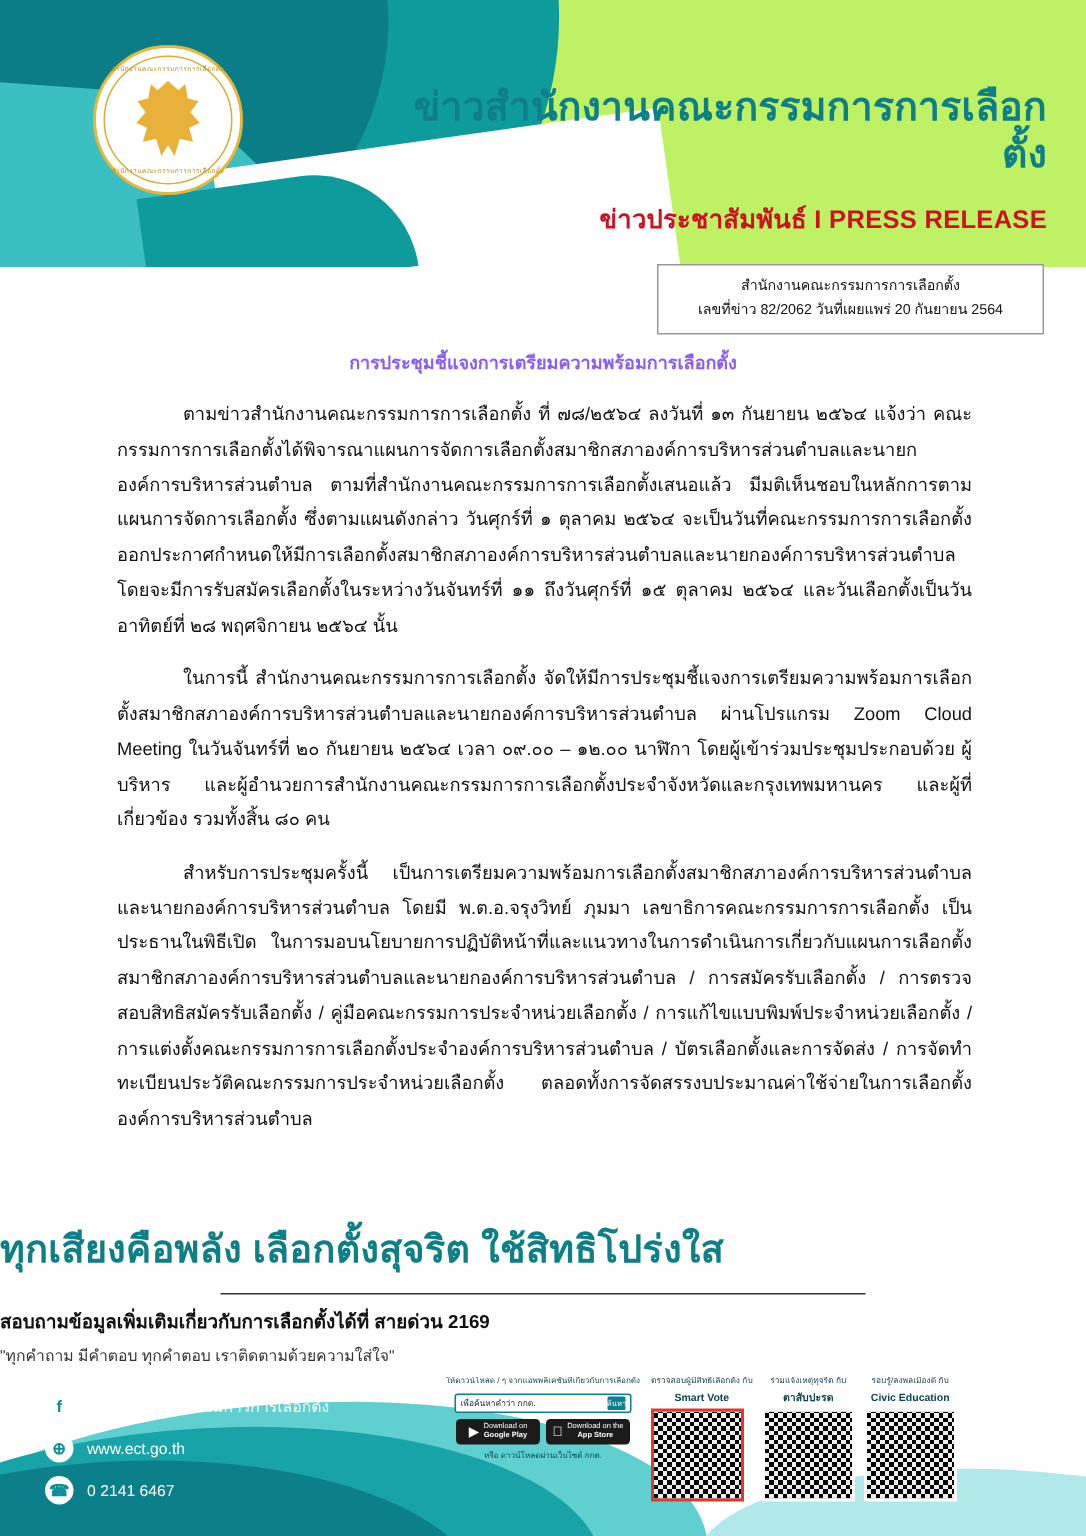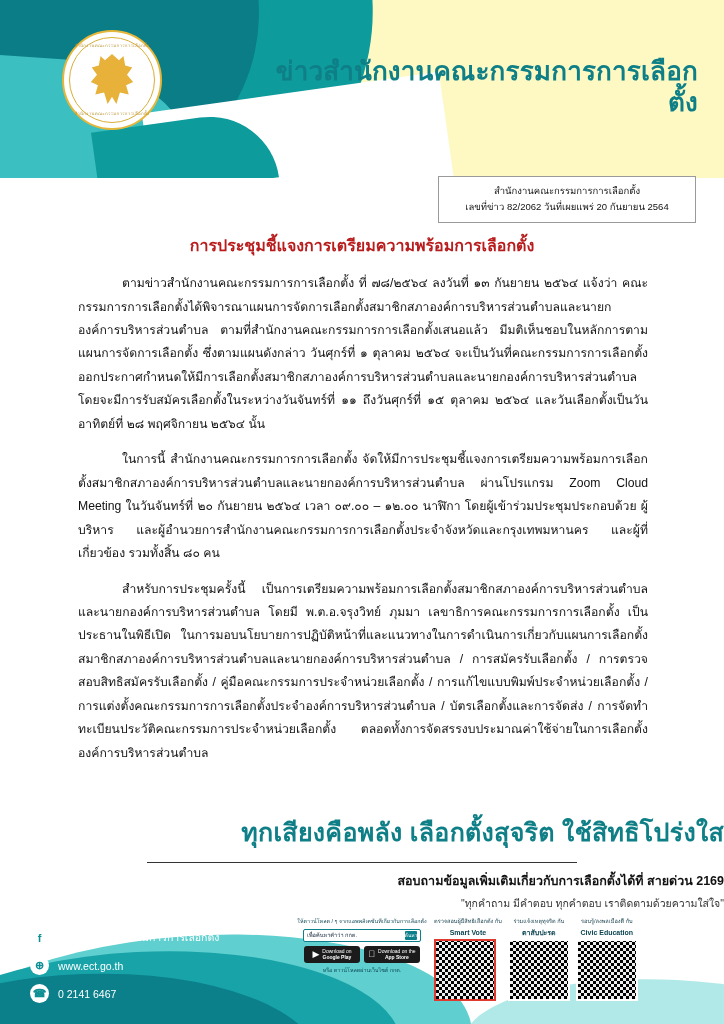--- a/index.html
+++ b/index.html
@@ -12,21 +12,21 @@
     font-family: "Liberation Sans", sans-serif;
     overflow: hidden;
   }
 
   
   .header {
     position: absolute;
     left: 0; top: 0;
     width: 724px; height: 178px;
     overflow: hidden;
-    background: #fef9c3;
+    background: #bef264;
   }
   .hdr-teal-main {
     position: absolute;
     left: -40px; top: -70px;
     width: 420px; height: 300px;
     background: #0e9b9b;
     border-radius: 0 0 220px 0;
     transform: rotate(-6deg);
   }
   .hdr-teal-dark {
@@ -140,23 +140,23 @@
   }
 
   
   .doc {
     position: absolute;
     left: 0; top: 232px;
     width: 724px;
   }
   .doc-title {
     text-align: center;
-    font-size: 16px;
-    font-weight: bold;
-    color: #b91c1c;
+    font-size: 12px;
+    font-weight: bold;
+    color: #8b5cf6;
     line-height: 1.75;
     padding: 0 80px;
   }
   .paras {
     margin-top: 0;
     padding: 0 76px 0 78px;
   }
   .para {
     font-size: 12.2px;
     color: #111;
@@ -164,21 +164,21 @@
     text-align: justify;
     text-indent: 44px;
     margin-bottom: 12px;
   }
 
   
   .slogan {
     position: absolute;
     left: 0; top: 812px;
     width: 724px;
-    text-align: right;
+    text-align: left;
   }
   .slogan-main {
     font-size: 25px;
     font-weight: bold;
     color: #0e7f86;
     letter-spacing: .3px;
   }
   .slogan-rule {
     width: 430px;
     height: 1px;
@@ -350,20 +350,21 @@
   <div class="seal">
     <div class="seal-inner">
       <div class="seal-text-top">สำนักงานคณะกรรมการการเลือกตั้ง</div>
       <div class="seal-emblem"></div>
       <div class="seal-text-bot">สำนักงานคณะกรรมการการเลือกตั้ง</div>
     </div>
   </div>
 
   <div class="hdr-titles">
     <div class="hdr-th">ข่าวสำนักงานคณะกรรมการการเลือกตั้ง</div>
+    <div class="hdr-release">ข่าวประชาสัมพันธ์ I PRESS RELEASE</div>
   </div>
 </div>
 
 <div class="doc-meta">
   <div>สำนักงานคณะกรรมการการเลือกตั้ง</div>
   <div>เลขที่ข่าว 82/2062 วันที่เผยแพร่ 20 กันยายน 2564</div>
 </div>
 
 <div class="doc">
   <div class="doc-title">

